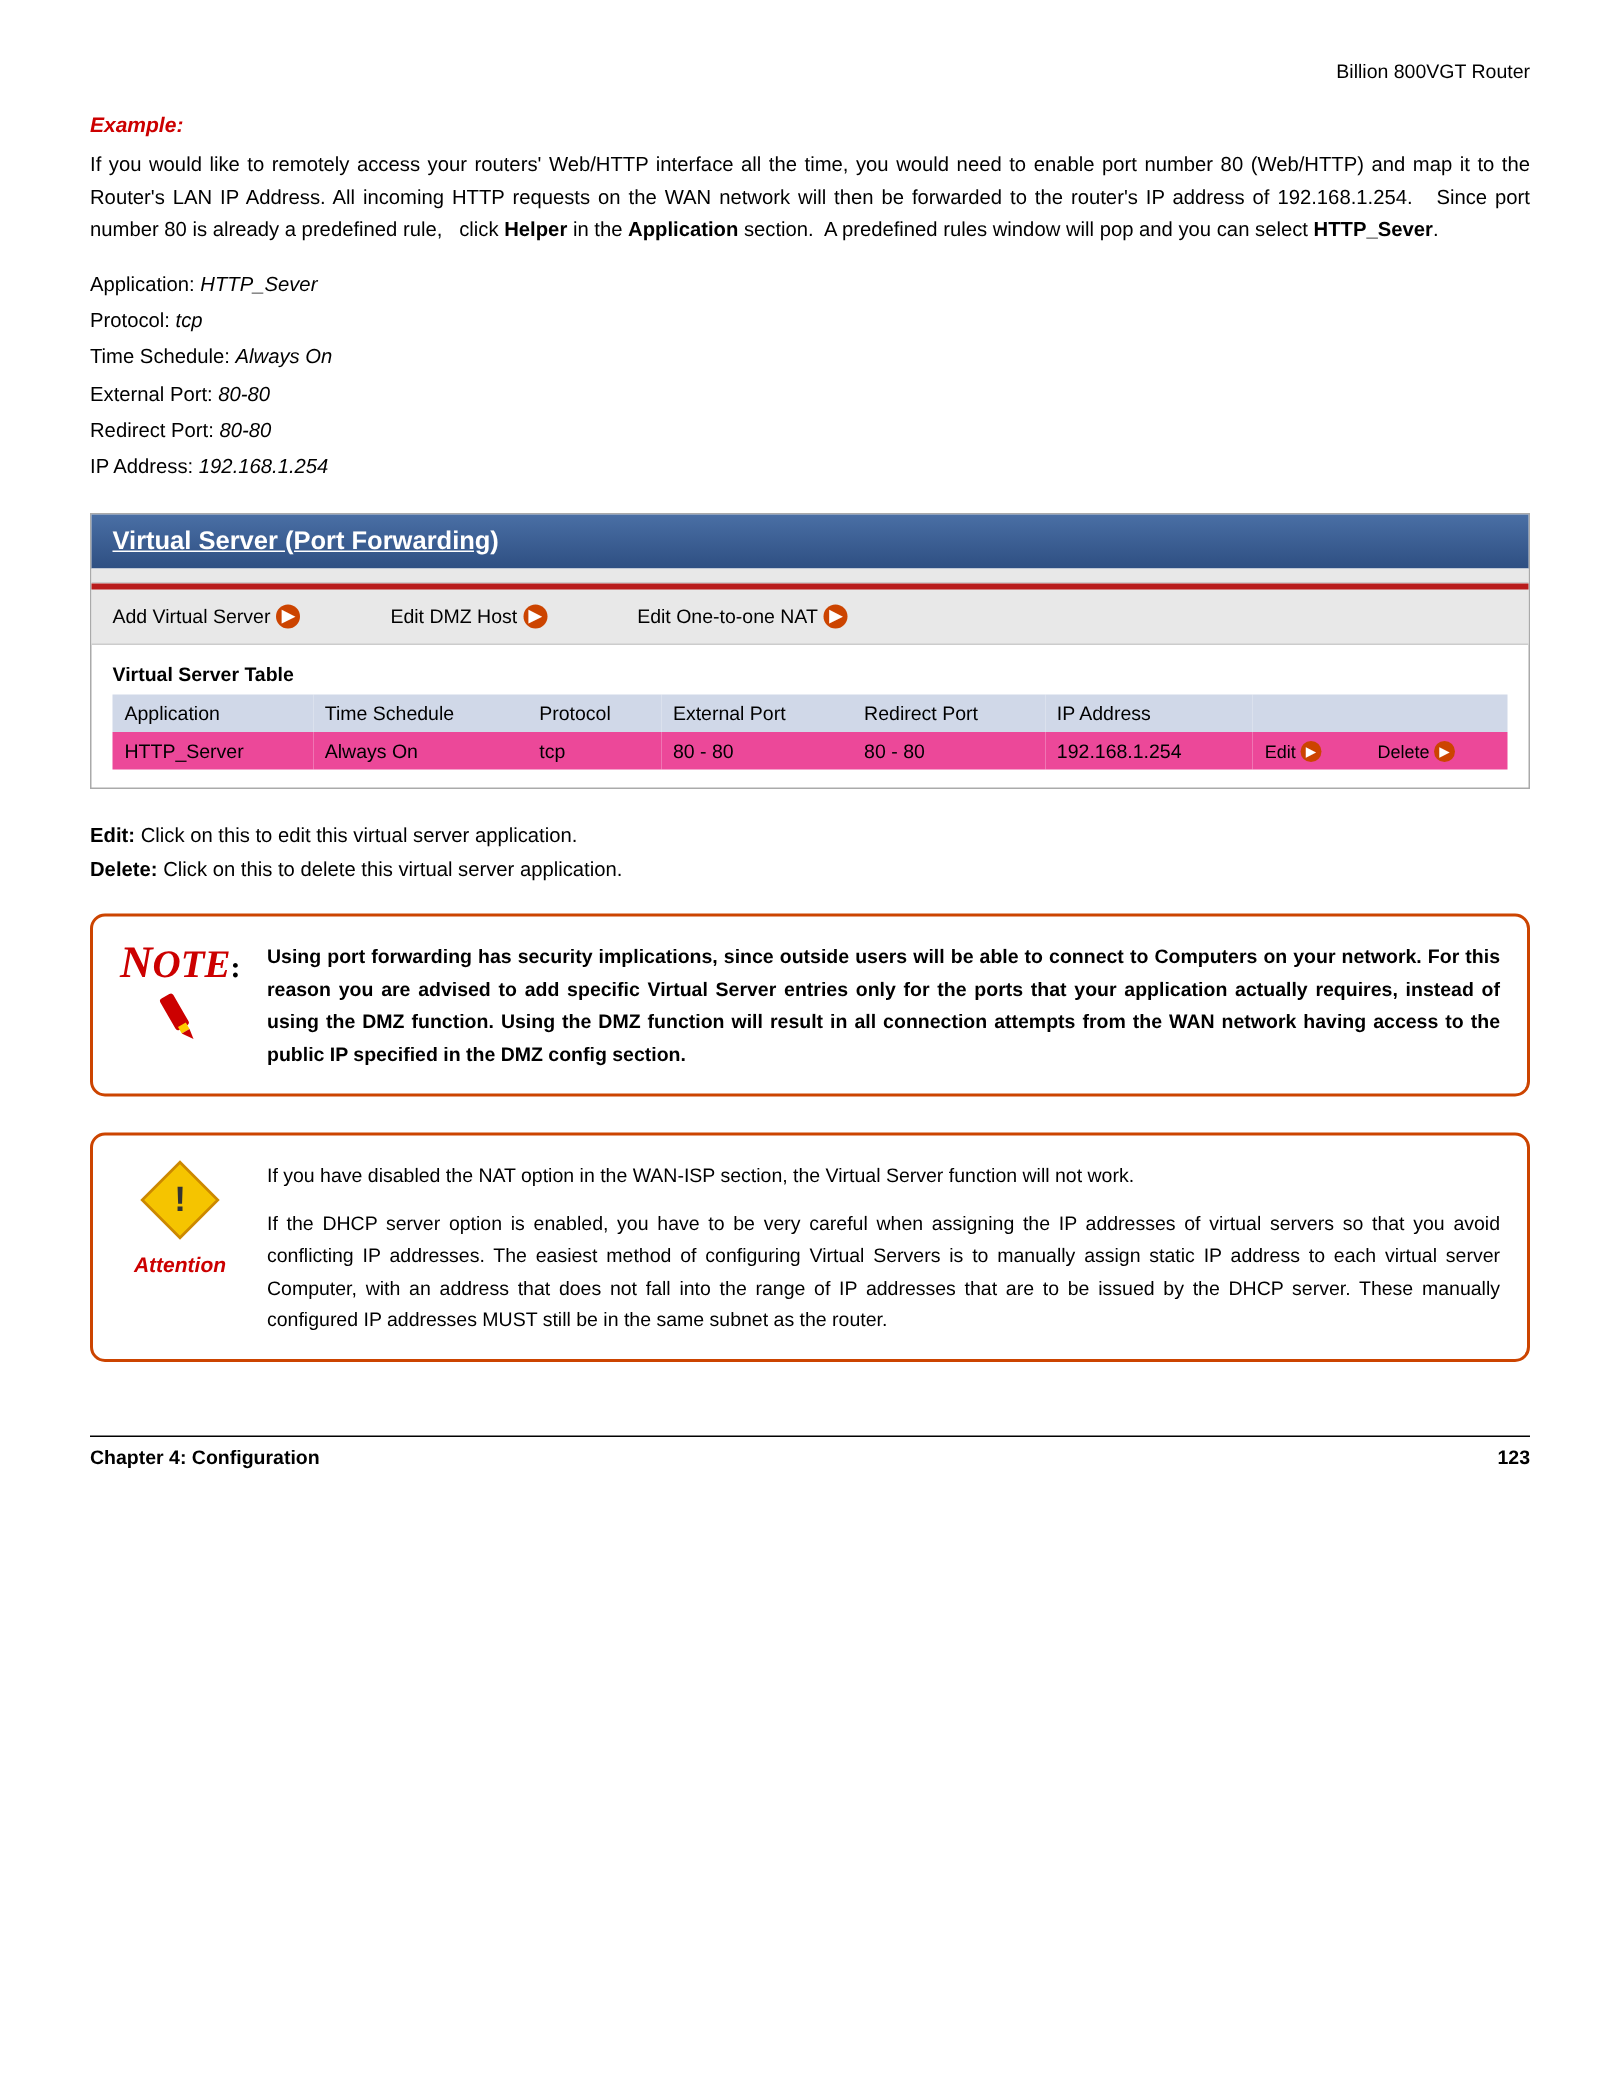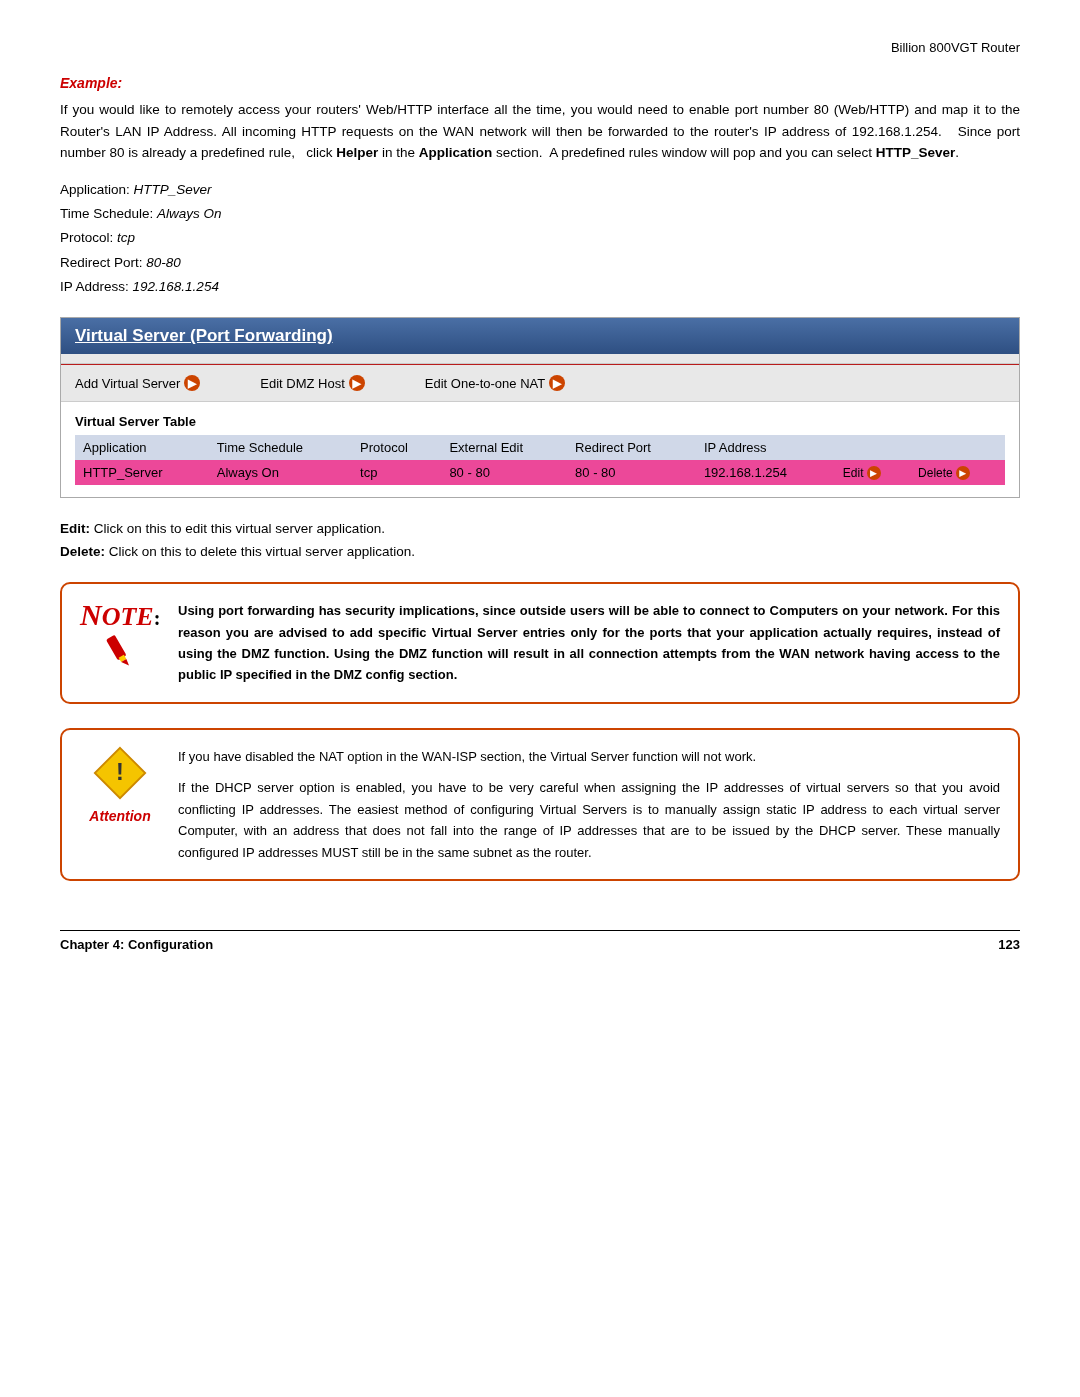--- a/index.html
+++ b/index.html
@@ -53,21 +53,21 @@
       font-weight: bold;
       padding: 8px 14px;
       text-decoration: underline;
     }
     .vs-buttons-row {
       background: #e8e8e8;
       padding: 10px 14px;
       display: flex;
       gap: 60px;
       align-items: center;
-      border-top: 1px solid #b91c1c;
+      border-top: 4px solid #b91c1c;
       border-bottom: 1px solid #ccc;
     }
     .vs-btn {
       font-size: 13px;
       color: #000;
       display: flex;
       align-items: center;
       gap: 4px;
       cursor: pointer;
       text-decoration: none;
@@ -249,24 +249,27 @@
 
   <div class="intro-text">
     If you would like to remotely access your routers' Web/HTTP interface all the time, you would need to enable port number 80 (Web/HTTP) and map it to the Router's LAN IP Address. All incoming HTTP requests on the WAN network will then be forwarded to the router's IP address of 192.168.1.254.&nbsp;&nbsp; Since port number 80 is already a predefined rule,&nbsp;&nbsp; click <b>Helper</b> in the <b>Application</b> section.&nbsp; A predefined rules window will pop and you can select <b>HTTP_Sever</b>.
   </div>
 
   <div class="config-list">
     <div>
       <span>Application:</span> <span class="italic">HTTP_Sever</span>
     </div>
     <div>
+      <span>Protocol:</span> <span class="italic">tcp</span>
+    </div>
+    <div>
       <span>Time Schedule:</span> <span class="italic">Always On</span>
     </div>
     <div>
-      <span>Protocol:</span> <span class="italic">tcp</span>
+      <span>External Port:</span> <span class="italic">80-80</span>
     </div>
     <div>
       <span>Redirect Port:</span> <span class="italic">80-80</span>
     </div>
     <div>
       <span>IP Address:</span> <span class="italic">192.168.1.254</span>
     </div>
   </div>
 
   <div class="vs-box">
@@ -290,21 +293,21 @@
     </div>
 
     <div class="vs-table-section">
       <div class="vs-table-title">Virtual Server Table</div>
       <table class="vs-table">
         <thead>
           <tr>
             <th>Application</th>
             <th>Time Schedule</th>
             <th>Protocol</th>
-            <th>External Edit</th>
+            <th>External Port</th>
             <th>Redirect Port</th>
             <th>IP Address</th>
             <th></th>
             <th></th>
           </tr>
         </thead>
         <tbody>
           <tr>
             <td>HTTP_Server</td>
             <td>Always On</td>

